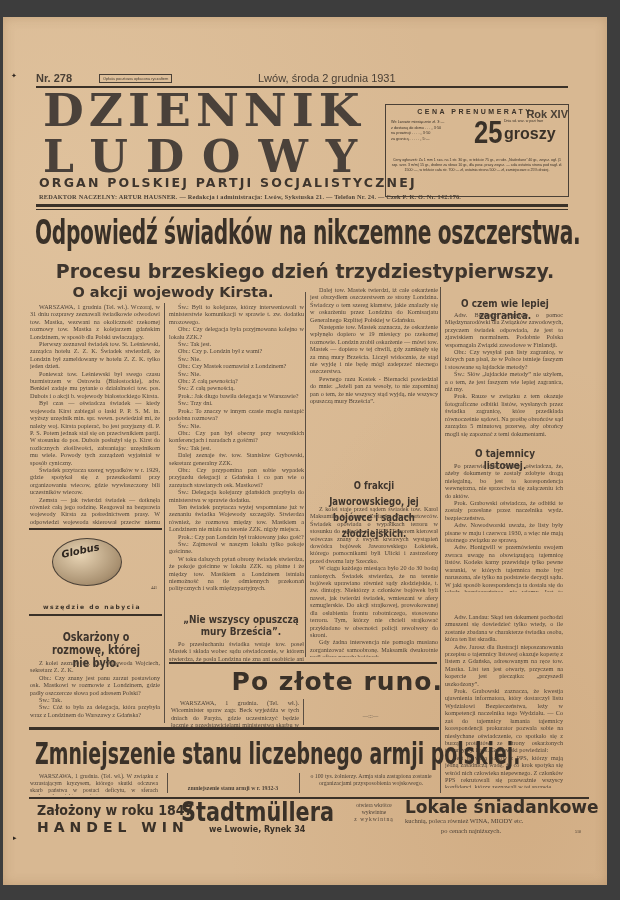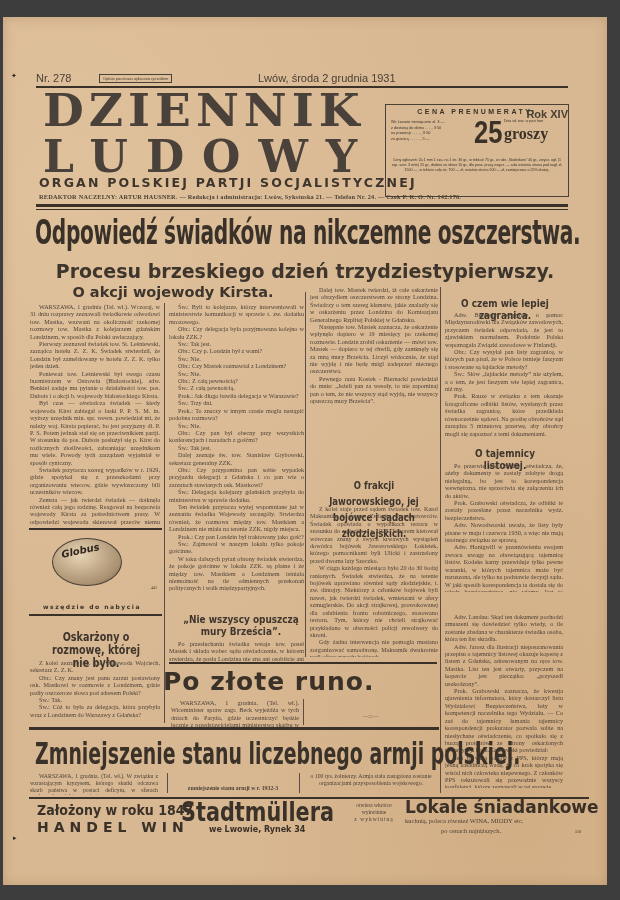--- a/index.html
+++ b/index.html
@@ -2,51 +2,51 @@
 <html><head>
 <meta charset="utf-8">
 <style>
   html, body { margin:0; padding:0; }
   body { width:620px; height:900px; background:#3d3d3d; position:relative; overflow:hidden; font-family:"Liberation Serif", serif; color:#3a3128; }
   .paper { position:absolute; left:3px; top:17px; width:604px; height:868px; background:#d8b892;
     background-image: radial-gradient(ellipse at 85% 90%, rgba(190,140,90,0.25), transparent 40%), radial-gradient(ellipse at 10% 20%, rgba(240,215,180,0.3), transparent 50%);
     box-shadow: inset 0 0 12px rgba(120,80,40,0.25); }
   .abs { position:absolute; }
   .masthead-top { left:30px; top:55px; width:535px; font-family:"Liberation Sans", sans-serif; font-size:11px; color:#4a4036; }
-  .issue-no { position:absolute; left:3px; top:0; font-weight:normal;text-align:center; }
+  .issue-no { position:absolute; left:3px; top:0; font-weight:bold;text-align:center; }
   .postage { position:absolute; left:66px; top:2px; border:1px solid #4a4036; font-size:4px; padding:1px 3px; line-height:5px; }
   .dateline { position:absolute; left:225px; top:0; }
   .year { position:absolute; right:0; top:0; font-weight:bold;margin-top:36px; }
   .rule { position:absolute; background:#3a3128; }
   .title-dz { left:40px; top:73px; font-family:"DejaVu Serif", serif; font-weight:bold; font-size:47px; letter-spacing:5px; line-height:44px; color:#4a413a; transform:scaleY(0.95); transform-origin:top left; }
   .title-lu { left:40px; top:118px; font-family:"DejaVu Serif", serif; font-weight:bold; font-size:44px; letter-spacing:18px; line-height:44px; color:#4a413a; }
   .organ { left:36px; top:158px; font-family:"DejaVu Sans", sans-serif; font-weight:bold; font-size:12.5px; letter-spacing:2.2px; color:#3e352d; }
   .price-box { left:382px; top:87px; width:182px; height:91px; border:1.5px solid #4a4036; font-family:"Liberation Sans", sans-serif; }
   .price-title { position:absolute; left:0; width:100%; top:3px; text-align:center; font-size:7px; font-weight:bold; letter-spacing:2.5px; }
   .price-lines { position:absolute; left:5px; top:15px; font-size:3.8px; line-height:5.6px; width:80px; }
   .price-big { position:absolute; left:88px; top:11px; font-size:32px; font-weight:bold; line-height:32px; transform:scaleX(0.8); transform-origin:left; }
   .price-small { position:absolute; left:118px; top:14px; font-size:3.5px; width:60px; }
-  .price-groszy { position:absolute; left:118px; top:20px; font-size:16px; font-weight:bold; font-family:Liberation Serif, serif; }
+  .price-groszy { position:absolute; left:118px; top:20px; font-size:16px; font-weight:bold; font-family:Liberation Sans, sans-serif; }
   .price-ads { position:absolute; left:5px; top:53px; width:172px; font-size:3.6px; line-height:5.2px; text-align:center; }
   .editor-line { left:36px; top:176px; font-size:7px; letter-spacing:0.2px; font-family:"Liberation Serif", serif; font-weight:bold; color:#4a4036; white-space:nowrap; }
   .headline1 { left:32px; top:196px; font-family:"DejaVu Sans Condensed","DejaVu Sans", sans-serif; font-weight:bold; font-size:33px; line-height:40px; transform:scaleX(0.68); transform-origin:left top; white-space:nowrap; color:#3a3128; letter-spacing:-0.5px; }
   .headline2 { left:0; width:604px; top:243px; text-align:center; font-family:"DejaVu Sans", sans-serif; font-weight:bold; font-size:19px; color:#3e352d; white-space:nowrap; }
   .col-head { font-family:"DejaVu Sans", sans-serif; font-weight:bold; text-align:center; color:#3e352d; }
   .cond { font-family:"DejaVu Sans", sans-serif; font-weight:bold; transform:scaleX(0.75); transform-origin:center; display:block; }
   .col { position:absolute; font-size:6.2px; line-height:7.4px; text-align:justify; color:#4d4238; }
   .col p { margin:0; text-indent:9px; }
   .vrule { position:absolute; width:1px; background:#5a4e42; }
   .ad-globus { left:24px; top:516px; width:130px; height:80px; }
   .tin { position:absolute; left:25px; top:5px; width:68px; height:46px; border-radius:50%; background:radial-gradient(ellipse at 40% 35%, #e8d4b4, #a89070 70%, #6b5a48); border:1.5px solid #4a4036; }
   .tin-label { position:absolute; left:8px; top:6px; font-family:"DejaVu Sans", sans-serif; font-weight:bold; font-style:italic; font-size:10px; color:#2e261f; transform:rotate(-12deg); }
   .ad-foot { position:absolute; left:0; width:130px; top:70px; text-align:center; font-family:"DejaVu Sans", sans-serif; font-weight:bold; font-size:6px; letter-spacing:1.5px; }
   .ad-num { position:absolute; right:0; top:52px; font-size:4px; }
   .sub-head-l { left:28px; top:614px; width:130px; font-size:12px; line-height:13px; }
   .nw-head { left:168px; top:596px; width:140px; font-size:10.5px; line-height:12px; }
-  .zlote { left:160px; top:650px; width:280px; text-align:left; font-family:"DejaVu Sans", sans-serif; font-weight:bold; font-size:25px; letter-spacing:1px; color:#3a3128; }
+  .zlote { left:160px; top:650px; width:280px; text-align:right; font-family:"DejaVu Sans", sans-serif; font-weight:bold; font-size:25px; letter-spacing:1px; color:#3a3128; }
   .zmn-head { left:32px; top:718px; font-family:"DejaVu Sans", sans-serif; font-weight:bold; font-size:30px; line-height:38px; transform:scaleX(0.63); transform-origin:left top; white-space:nowrap; color:#3a3128; }
   .bottom-ad { font-family:"DejaVu Sans", sans-serif; font-weight:bold; color:#3a3128; white-space:nowrap; }
   .mark { position:absolute; font-size:7px; color:#2e261f; }
 </style>
 </head>
 <body>
 
 <div class="paper">
 
   <div class="abs masthead-top">

